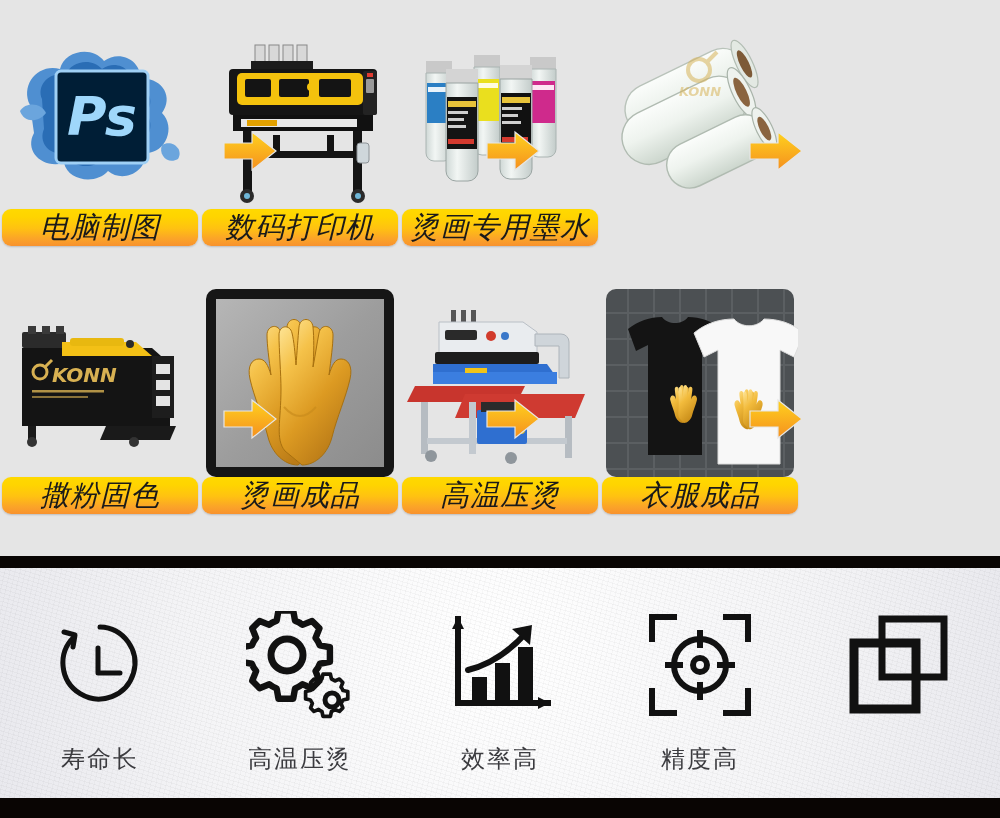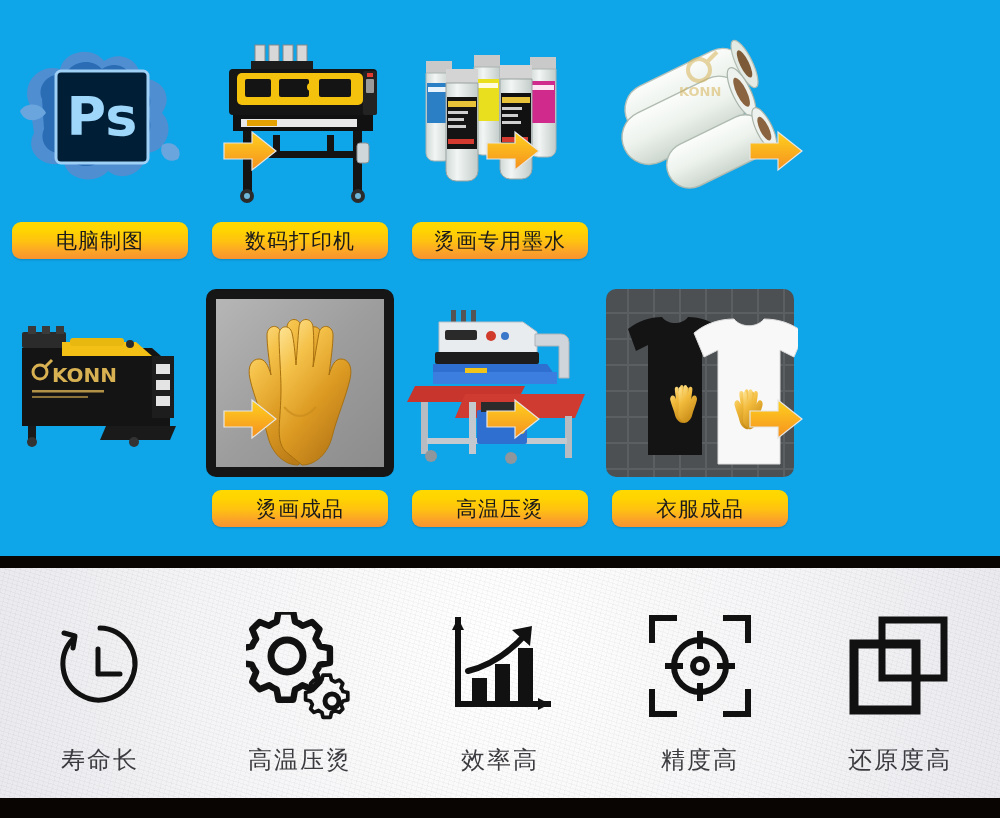--- a/index.html
+++ b/index.html
@@ -7,21 +7,22 @@
     width:1000px;height:818px;
     background:#ffffff;
     font-family:"Liberation Sans","DejaVu Sans",sans-serif;
     overflow:hidden;
     position:relative;
   }
 
   
   .process-panel{
     position:absolute;left:0;top:0;width:1000px;height:556px;
-    background:#0ea5e9;
+    background:#e5e5e5;
+    font-style:italic;
   }
   .process-row{
     position:absolute;left:0;width:1000px;height:268px;
     display:flex;align-items:flex-start;
   }
   .row-1{top:0;}
   .row-2{top:268px;}
 
   .step{
     position:relative;
@@ -31,28 +32,28 @@
   }
   .step-art{
     position:absolute;left:0;top:16px;
     width:200px;height:198px;
     display:flex;align-items:center;justify-content:center;
   }
   .step-art svg{display:block;}
 
   .step-pill{
     position:absolute;left:50%;transform:translateX(-50%);
-    top:222px;
-    width:176px;height:37px;
+    top:209px;
+    width:196px;height:37px;
     border-radius:9px;
     background:linear-gradient(180deg,#ffd900 0%,#ffd400 22%,#ffc211 52%,#fba428 80%,#f8922e 100%);
     box-shadow:0 1px 2px rgba(0,0,0,.18);
     display:flex;align-items:center;justify-content:center;
     color:#1a1a1a;
-    font-size:21px;
+    font-size:29px;
     letter-spacing:1px;
     font-family:"DejaVu Sans","Liberation Sans",sans-serif;
     white-space:nowrap;
   }
 
   .arrow{
     position:absolute;
     width:56px;height:46px;
     top:128px;
     pointer-events:none;
@@ -70,21 +71,22 @@
     position:absolute;left:0;top:12px;width:1000px;height:230px;
     background:
       repeating-linear-gradient(17deg, rgba(0,0,0,.030) 0px, rgba(0,0,0,.030) 1px, rgba(255,255,255,0) 1px, rgba(255,255,255,0) 4px),
       repeating-linear-gradient(103deg, rgba(0,0,0,.022) 0px, rgba(0,0,0,.022) 1px, rgba(255,255,255,0) 1px, rgba(255,255,255,0) 5px),
       radial-gradient(circle at 50% 35%, #ffffff 0%, #f4f4f6 60%, #e9e9ee 100%);
     display:flex;align-items:stretch;justify-content:center;
   }
   .feature{
     flex:1 1 0;
     display:flex;flex-direction:column;align-items:center;justify-content:flex-start;
-    padding-top:44px;
+    padding-top:31px;
+    margin-top:12px;
   }
   .feature-icon{
     height:108px;
     display:flex;align-items:center;justify-content:center;
   }
   .feature-icon svg{display:block;}
   .feature-label{
     margin-top:24px;
     font-size:24px;
     color:#3b3b3f;
@@ -304,20 +306,21 @@
             <rect x="146" y="72" width="14" height="10" fill="#e4e4e4"></rect>
             <rect x="146" y="88" width="14" height="10" fill="#e4e4e4"></rect>
             <path d="M96 118 h70 l-6 14 h-70 z" fill="#1a1a1a"></path>
             <rect x="18" y="118" width="8" height="14" fill="#1a1a1a"></rect>
             <rect x="120" y="118" width="8" height="14" fill="#1a1a1a"></rect>
             <circle cx="22" cy="134" r="5" fill="#333"></circle>
             <circle cx="124" cy="134" r="5" fill="#333"></circle>
           </g>
         </svg>
       </div>
+      <div class="step-pill">撒粉固色</div>
     </div>
 
     <div class="step">
       <div class="step-art">
         <svg width="196" height="192" viewBox="0 0 196 192">
           <defs>
             <linearGradient id="gold" x1="0" y1="0" x2="0.6" y2="1">
               <stop offset="0%" stop-color="#ffe9a0"></stop>
               <stop offset="30%" stop-color="#f5c24a"></stop>
               <stop offset="65%" stop-color="#dc9a22"></stop>
@@ -519,17 +522,16 @@
       <div class="feature-label">精度高</div>
     </div>
 
     <div class="feature">
       <div class="feature-icon">
         <svg width="104" height="100" viewBox="0 0 104 100">
           <rect x="34" y="4" width="62" height="58" fill="none" stroke="#111" stroke-width="7"></rect>
           <rect x="6" y="28" width="62" height="66" fill="none" stroke="#111" stroke-width="9"></rect>
         </svg>
       </div>
-      <div class="feature-label">还原度高</div>
     </div>
 
   </div>
 </div>
 
 </body></html>

